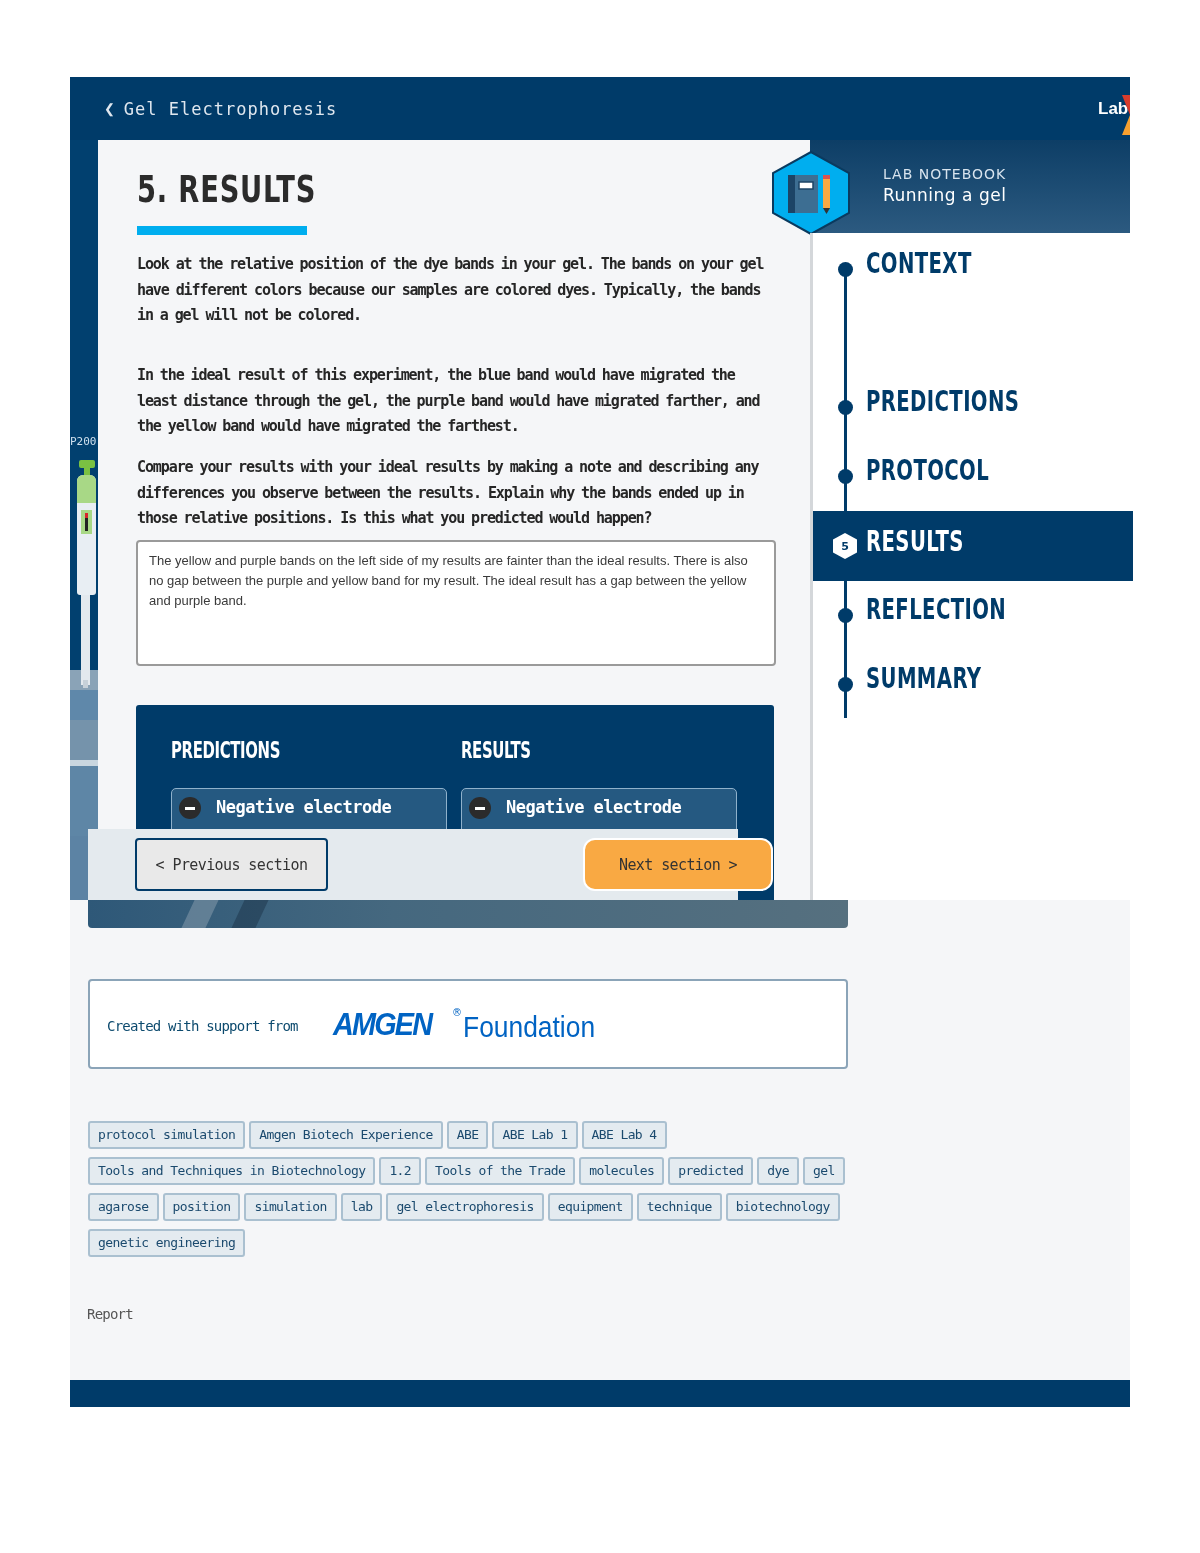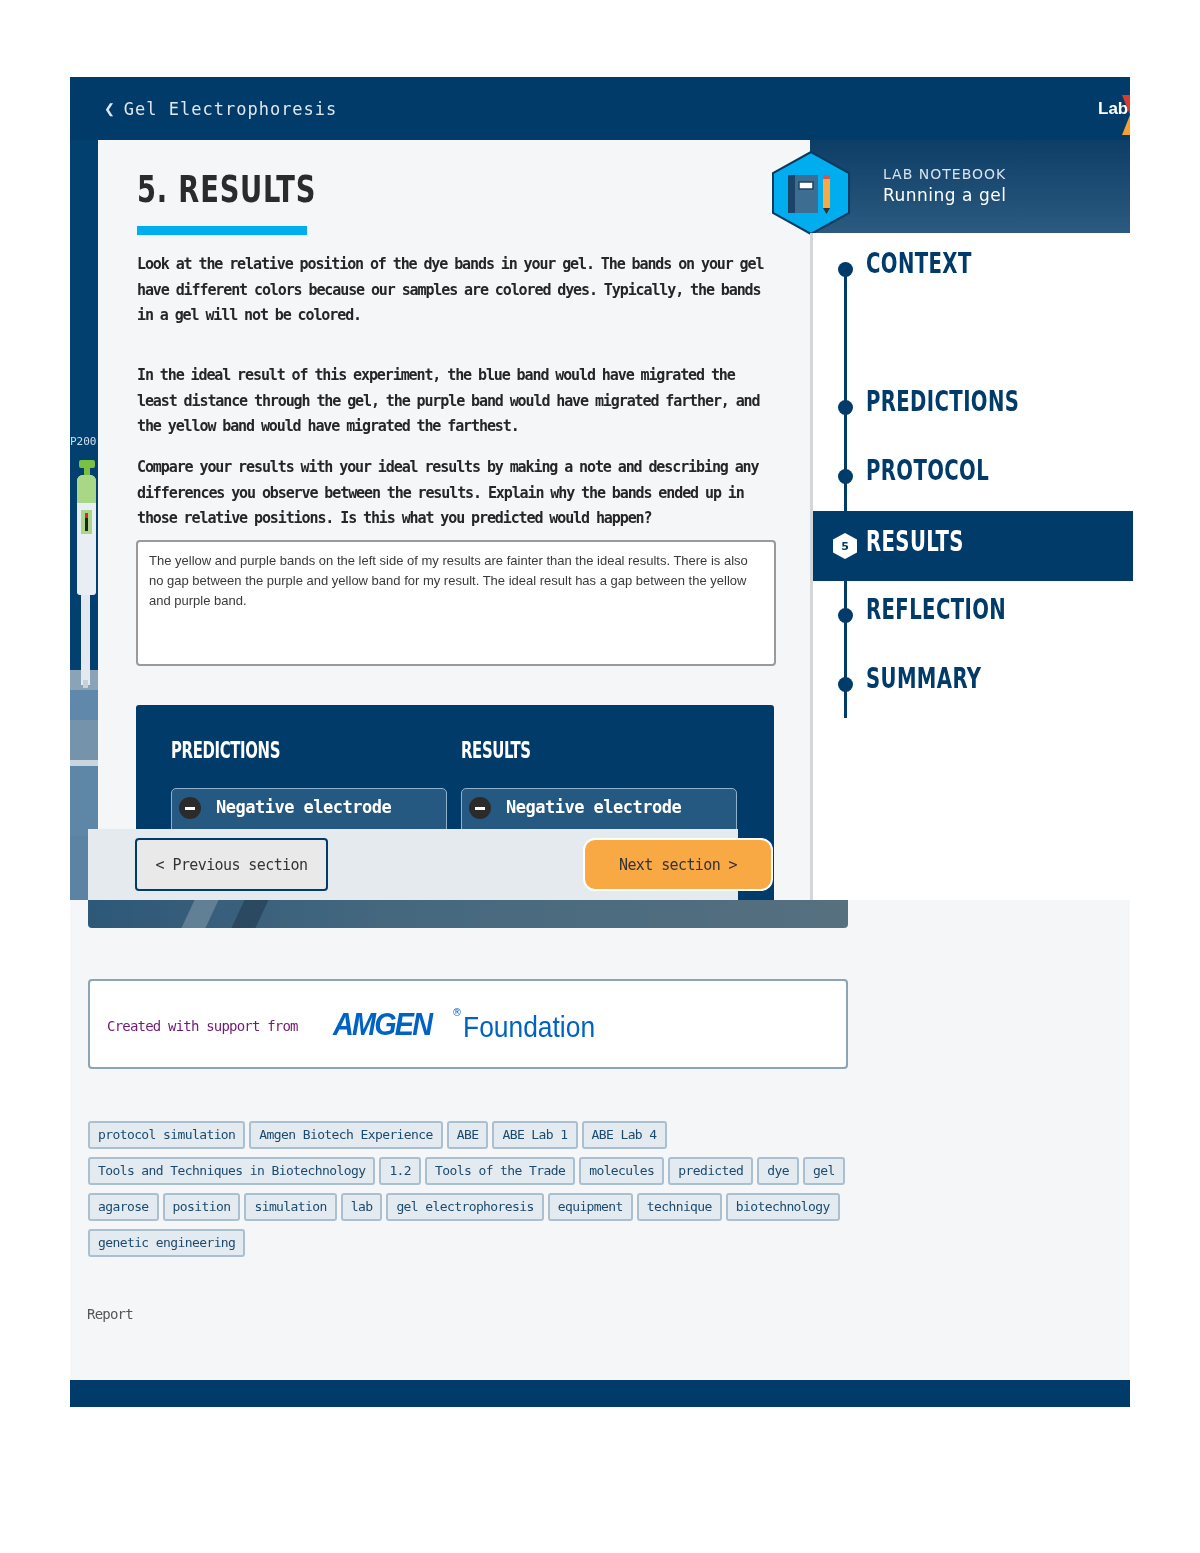--- a/index.html
+++ b/index.html
@@ -64,21 +64,21 @@
   .timeline-line { position: absolute; left: 31px; top: 30px; width: 3px; height: 455px; background: #003b69; }
   .toc-item { position: absolute; left: 0; width: 320px; height: 70px; cursor: pointer; }
   .toc-item .dot { position: absolute; left: 25px; top: 29px; width: 15px; height: 15px; background: #003b69; border-radius: 50%; }
   .toc-item .name { position: absolute; left: 53px; top: 14px; font-size: 28px; font-weight: bold; color: #003b69; transform: scaleX(0.78); transform-origin: left; letter-spacing: 0.5px; font-family: "DejaVu Sans Condensed", "DejaVu Sans", sans-serif; }
   .toc-item.active { background: #003b69; }
   .toc-item.active .name { color: #fff; }
   .toc-item.active .hexnum { position: absolute; left: 20px; top: 22px; width: 24px; height: 26px; background: #fff; clip-path: polygon(50% 0%, 100% 25%, 100% 75%, 50% 100%, 0% 75%, 0% 25%); font-size: 11px; font-weight: bold; color: #003b69; display: flex; align-items: center; justify-content: center; }
 
   
   .support { position: absolute; left: 18px; top: 902px; width: 760px; height: 90px; background: #fff; border: 2px solid #8ba4b8; border-radius: 4px; }
-  .support .txt { position: absolute; left: 17px; top: 37px; font-size: 14px; color: #701a75; font-family: "DejaVu Sans Mono", monospace; letter-spacing: -0.8px; }
+  .support .txt { position: absolute; left: 17px; top: 37px; font-size: 14px; color: #0c4a6e; font-family: "DejaVu Sans Mono", monospace; letter-spacing: -0.8px; }
   .support .amgen { position: absolute; left: 243px; top: 25px; font-size: 32px; font-weight: bold; font-style: italic; color: #0063c3; letter-spacing: -2px; font-family: "Liberation Sans", sans-serif; transform: scaleX(0.9); transform-origin: left; }
   .support .reg { position: absolute; left: 362px; top: 26px; font-size: 10px; color: #0063c3; }
   .support .foundation { position: absolute; left: 373px; top: 29px; font-size: 30px; color: #0063c3; font-family: "Liberation Sans", sans-serif; transform: scaleX(0.88); transform-origin: left; }
 
   
   .tags { position: absolute; left: 18px; top: 1044px; width: 760px; display: flex; flex-wrap: wrap; gap: 4px 4px; }
   .tag { border: 2px solid #aac0d0; border-radius: 3px; background: #e4ebf0; color: #1b4a6e; font-size: 13px; padding: 4px 8px; height: 28px; font-family: "DejaVu Sans Mono", monospace; letter-spacing: -0.6px; cursor: pointer; white-space: nowrap; }
 
   .report { position: absolute; left: 17px; top: 1229px; font-size: 14px; color: #555; cursor: pointer; font-family: "DejaVu Sans Mono", monospace; letter-spacing: -0.8px; }
   .footer { position: absolute; left: 0; top: 1303px; width: 1060px; height: 27px; background: #003b69; }

